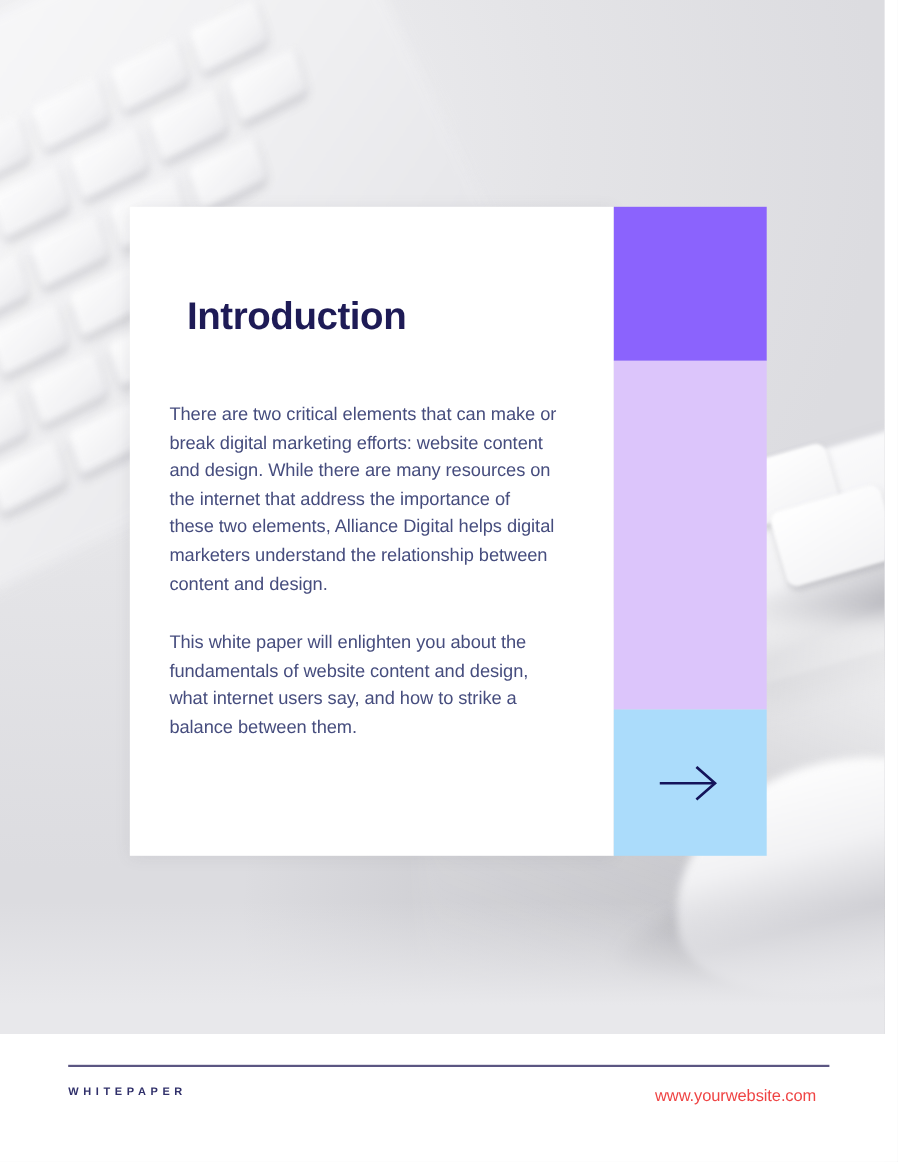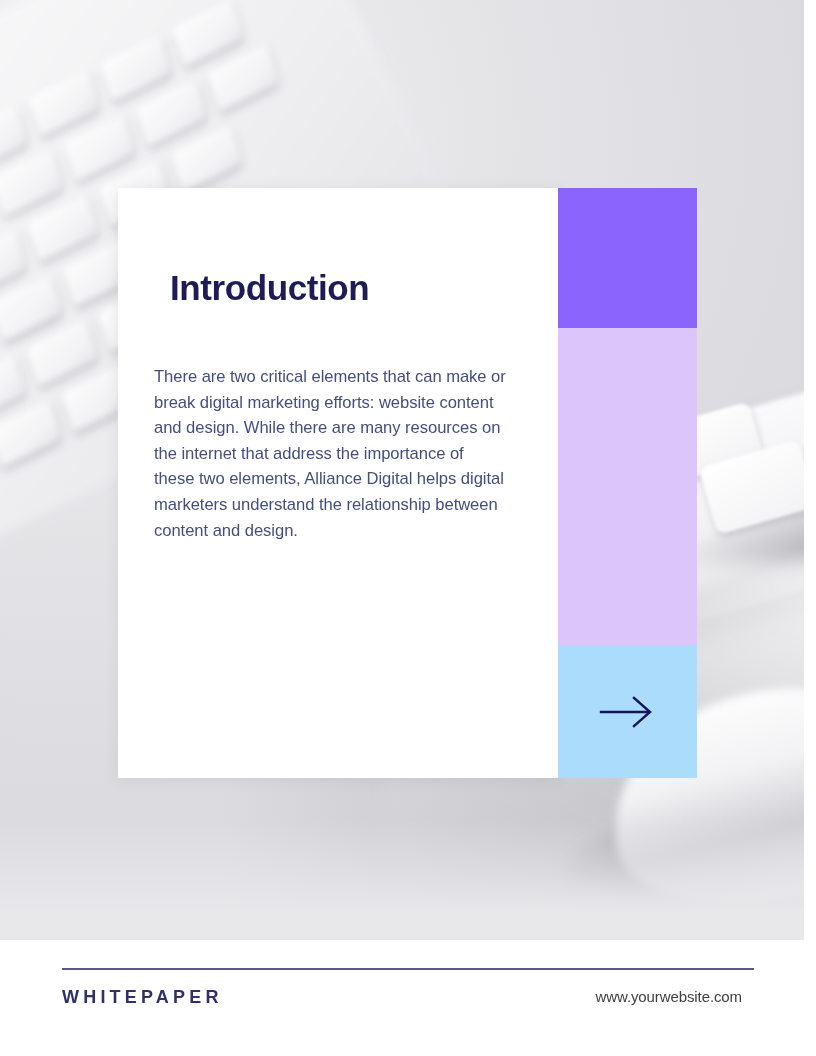--- a/index.html
+++ b/index.html
@@ -195,31 +195,31 @@
     left: 62px;
     top: 968px;
     width: 692px;
     height: 1.6px;
     background: #5b5682;
   }
   .footer-left {
     position: absolute;
     left: 62px;
     top: 987px;
-    font-size: 18px;
+    font-size: 10px;
     font-weight: 600;
     letter-spacing: 4.2px;
     color: #30306a;
   }
   .footer-right {
     position: absolute;
     right: 62px;
     top: 988px;
     font-size: 15px;
-    color: #404040;
+    color: #ef4444;
     letter-spacing: -0.1px;
   }
 </style>
 </head>
 <body>
 
 <div class="page">
 
   <div class="photo">
     <div class="photo-base"></div>
@@ -256,20 +256,21 @@
     <div class="desk-sheen"></div>
     <div class="mouse-shadow"></div>
     <div class="mouse"></div>
     <div class="photo-fade"></div>
   </div>
 
   <div class="card">
     <h1 class="card-title">Introduction</h1>
     <div class="card-body">
       <p class="para">There are  two critical elements that can make or break digital marketing efforts: website content and design. While there are many resources on the internet that address the importance of these two elements, Alliance Digital helps  digital marketers understand the relationship between content and design.</p>
+      <p class="para">This white paper will enlighten you about the fundamentals of website content and design, what internet users say, and how to strike a balance between them.</p>
     </div>
   </div>
 
   <div class="blocks">
     <div class="block block-purple" style="background: rgb(139, 99, 253);"></div>
     <div class="block block-lavender" style="background: rgb(220, 197, 251);"></div>
     <div class="block block-blue" style="background: rgb(171, 220, 251);"></div>
     <div class="arrow-wrap">
       <svg width="58" height="34" viewBox="0 0 58 34">
         <line x1="2" y1="17" x2="50" y2="17" stroke="#14145a" stroke-width="2.4" stroke-linecap="square"></line>

